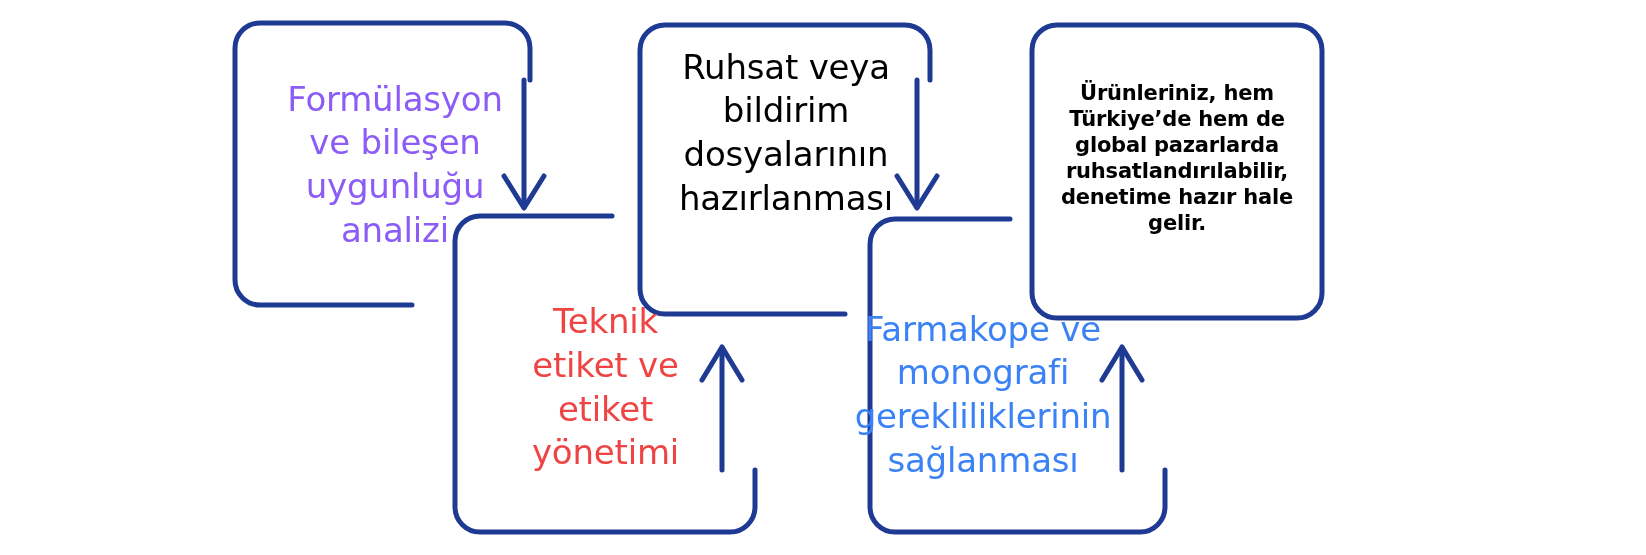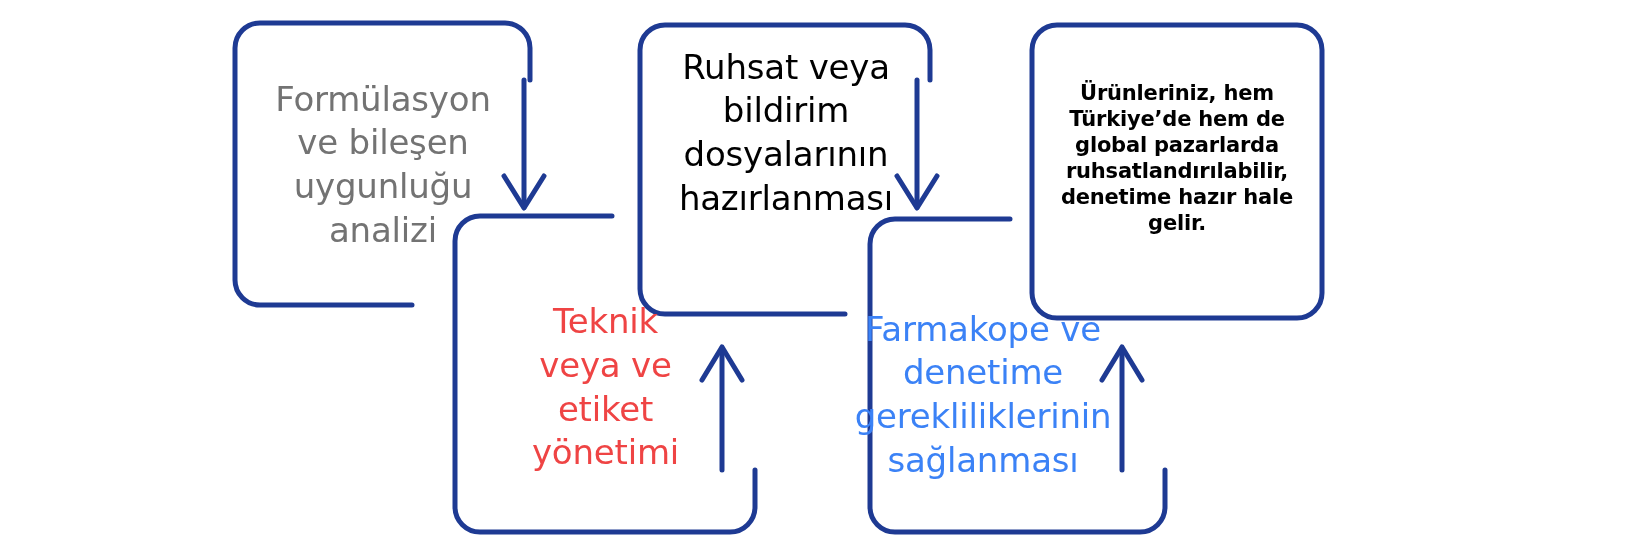--- a/index.html
+++ b/index.html
@@ -133,44 +133,44 @@
              A 25 25 0 0 1 1057 25
              L 1297 25
              A 25 25 0 0 1 1322 50
              L 1322 293
              A 25 25 0 0 1 1297 318
              L 1057 318
              A 25 25 0 0 1 1032 293
              L 1032 223"></path>
   </svg>
 
-  <div class="node-text step-regular" style="left: 243px; top: 35px; width: 280px; height: 260px; color: #737373;">
+  <div class="node-text step-regular" style="left: 255px; top: 35px; width: 280px; height: 260px; color: #8b5cf6;">
     <span class="line">Formülasyon</span>
     <span class="line">ve bileşen</span>
     <span class="line">uygunluğu</span>
     <span class="line">analizi</span>
   </div>
 
   <div class="node-text step-regular" style="left: 463px; top: 265px; width: 285px; height: 245px; color: #ef4444;">
     <span class="line">Teknik</span>
-    <span class="line">veya ve</span>
+    <span class="line">etiket ve</span>
     <span class="line">etiket</span>
     <span class="line">yönetimi</span>
   </div>
 
   <div class="node-text step-regular" style="left: 645px; top: 33px; width: 282px; height: 200px; color: rgb(0, 0, 0);">
     <span class="line">Ruhsat veya</span>
     <span class="line">bildirim</span>
     <span class="line">dosyalarının</span>
     <span class="line">hazırlanması</span>
   </div>
 
   <div class="node-text step-regular" style="left: 838px; top: 295px; width: 290px; height: 200px; color: #3b82f6;">
     <span class="line">Farmakope ve</span>
-    <span class="line">denetime</span>
+    <span class="line">monografi</span>
     <span class="line">gerekliliklerinin</span>
     <span class="line">sağlanması</span>
   </div>
 
   <div class="node-text step-emphasis" style="left: 1036px; top: 38px; width: 282px; height: 240px; color: rgb(0, 0, 0);">
     <span class="line">Ürünleriniz, hem</span>
     <span class="line">Türkiye’de hem de</span>
     <span class="line">global pazarlarda</span>
     <span class="line">ruhsatlandırılabilir,</span>
     <span class="line">denetime hazır hale</span>

